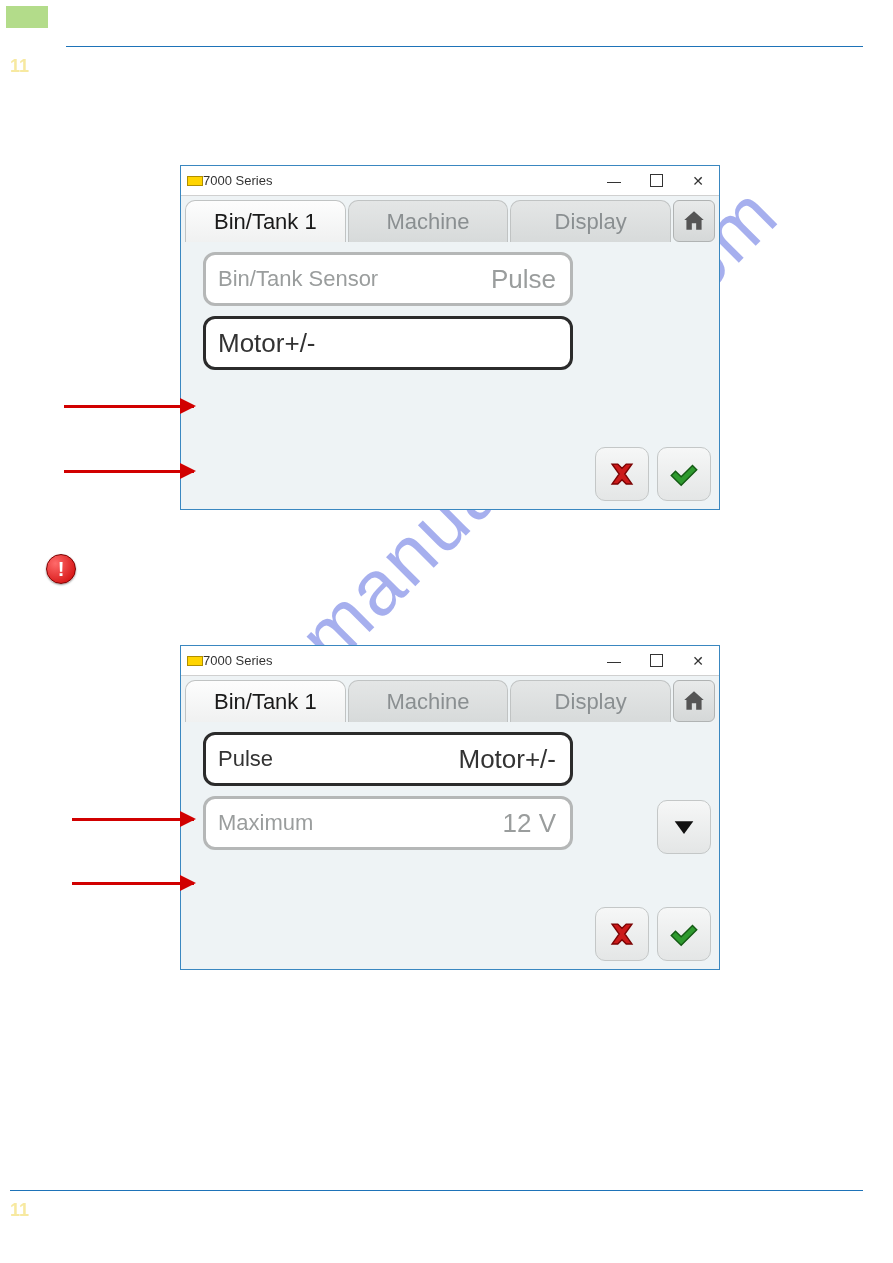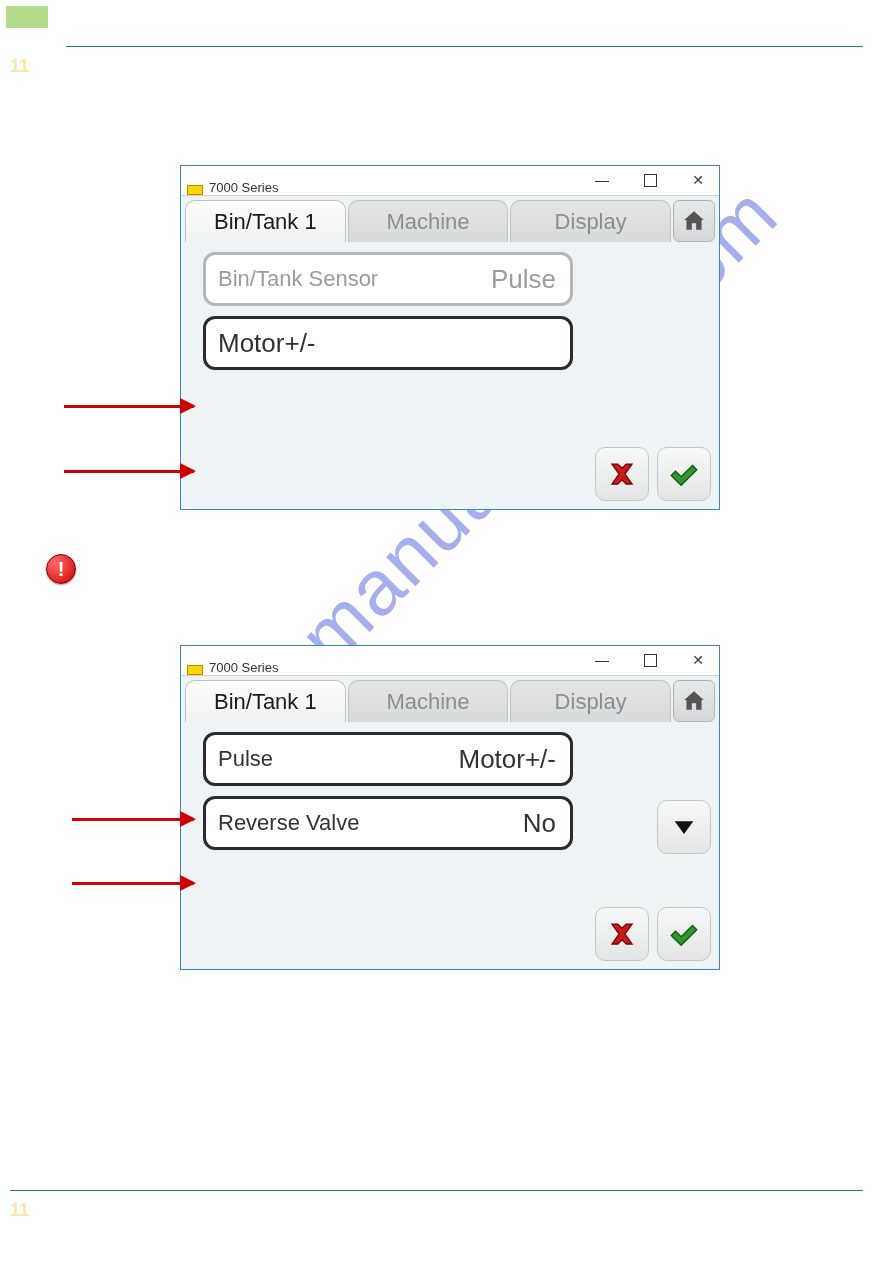--- a/index.html
+++ b/index.html
@@ -64,25 +64,25 @@
     border: 1px solid #3a87c0;
     background: #fbfcfd;
   }
   .win1 { top: 165px; height: 345px; }
   .win2 { top: 645px; height: 325px; }
 
   .titlebar {
     height: 30px;
     background: #ffffff;
     display: flex;
-    align-items: flex-end;
+    align-items: center;
     border-bottom: 1px solid #d0d0d0;
     font-size: 13px;
     padding-left: 6px;
-    gap: 6px;
+    gap: 0;
   }
   .tb-icon {
     width: 16px; height: 10px;
     background: #ffd400;
     border: 1px solid #b08e00;
     display: inline-block;
   }
   .titlebar .spacer { flex: 1; }
   .win-btn {
     width: 42px; height: 30px;
@@ -282,23 +282,23 @@
         <svg width="26" height="26" viewBox="0 0 24 24">
             <path fill="#555" d="M12 3l9 8h-2v9h-5v-6H10v6H5v-9H3z"></path>
           </svg>
       </div>
     </div>
     <div class="rows">
       <div class="row">
         <span class="lbl">Pulse</span>
         <span class="val">Motor+/-</span>
       </div>
-      <div class="row">
-        <span class="lbl">Reverse Valve</span>
-        <span class="val">No</span>
+      <div class="row disabled">
+        <span class="lbl">Maximum</span>
+        <span class="val">12 V</span>
       </div>
     </div>
     <div class="softkey down">
       <svg width="28" height="28" viewBox="0 0 24 24">
           <path fill="#111" d="M4 7h16l-8 11z"></path>
         </svg>
     </div>
     <div class="action-area">
       <div class="softkey">
         <svg width="34" height="34" viewBox="0 0 24 24">

